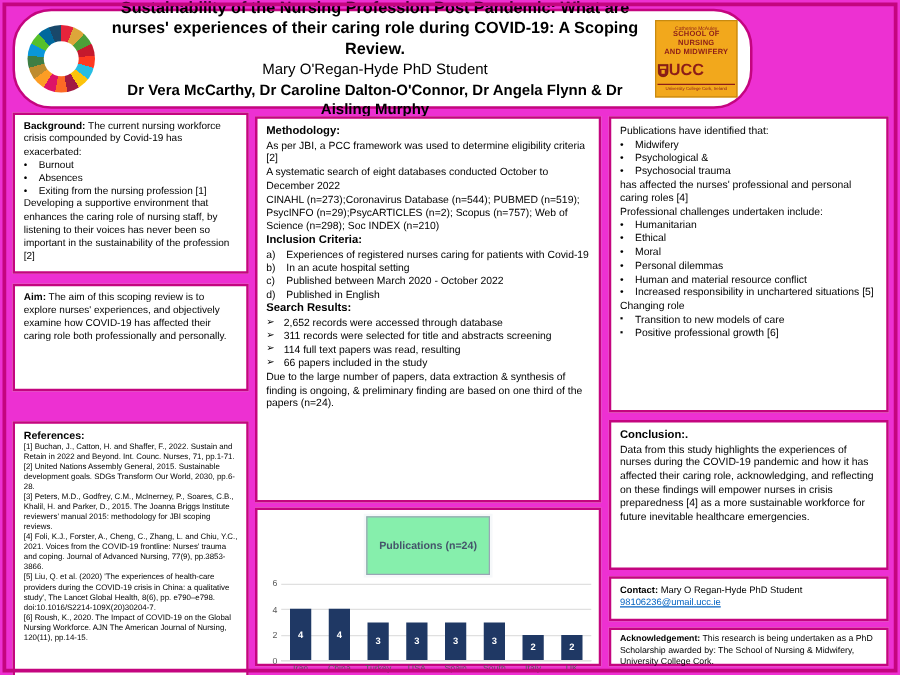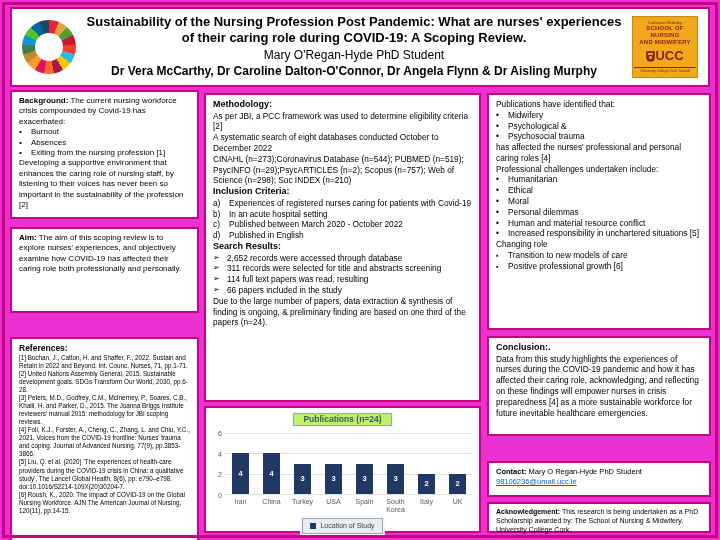--- a/index.html
+++ b/index.html
@@ -12,60 +12,60 @@
     width:720px;height:540px;position:relative;overflow:hidden;
     background:var(--pink);
     font-family:"Liberation Sans",sans-serif;color:#000;
   }
   .frame{position:absolute;inset:2px;border:3px solid var(--dark);pointer-events:none;z-index:5;}
   .box{
     position:absolute;background:#fff;border:2px solid var(--dark);
     padding:4px 7px;line-height:1.3;
   }
   
-  .title-box{left:10px;top:7px;width:700px;height:80px;display:flex;align-items:center;gap:8px;padding:3px 10px;}
+  .title-box{left:10px;top:7px;width:592px;height:80px;display:flex;align-items:center;gap:8px;padding:3px 10px;border-radius:31px;}
   .sdg-wheel{width:54px;height:54px;border-radius:50%;flex:0 0 auto;position:relative;
     background:conic-gradient(#E5243B 0 5.9%,#DDA63A 0 11.8%,#4C9F38 0 17.6%,#C5192D 0 23.5%,
       #FF3A21 0 29.4%,#26BDE2 0 35.3%,#FCC30B 0 41.2%,#A21942 0 47.1%,#FD6925 0 52.9%,
       #DD1367 0 58.8%,#FD9D24 0 64.7%,#BF8B2E 0 70.6%,#3F7E44 0 76.5%,#0A97D9 0 82.4%,
       #56C02B 0 88.2%,#00689D 0 94.1%,#19486A 0 100%);}
   .sdg-wheel::after{content:'';position:absolute;inset:13px;border-radius:50%;background:#fff;}
   .titles{flex:1;text-align:center;}
   .t1{font-weight:bold;font-size:13px;line-height:1.25;}
   .t2{font-weight:normal;font-size:12px;margin-top:1px;}
   .t3{font-weight:bold;font-size:12px;margin-top:1px;}
   .ucc-logo{flex:0 0 auto;width:66px;height:62px;background:var(--gold);border:1px solid #C88A10;
     text-align:center;color:var(--maroon);padding:2px 1px;display:flex;flex-direction:column;justify-content:center;}
   .ucc-tiny{font-size:4px;line-height:1.1;}
   .ucc-school{font-size:6px;font-weight:bold;line-height:1.15;letter-spacing:.2px;}
-  .ucc-main{font-size:13px;font-weight:bold;display:flex;align-items:center;justify-content:center;gap:0;margin-top:2px;}
+  .ucc-main{font-size:13px;font-weight:bold;display:flex;align-items:center;gap:0;margin-top:2px;}
   .ucc-main svg{display:block;}
   .ucc-tiny2{font-size:3.5px;line-height:1.2;margin-top:2px;border-top:1px solid var(--maroon);padding-top:1px;}
   
   .bg-box{left:10px;top:90px;width:189px;height:129px;font-size:8px;}
   .aim-box{left:10px;top:227px;width:189px;height:86px;font-size:8px;}
   .ref-box{left:10px;top:318px;width:189px;height:228px;font-size:6.3px;line-height:1.28;margin-top:19px;}
   .meth-box{left:204px;top:93px;width:277px;height:309px;font-size:8.3px;}
   .chart-box{left:204px;top:406px;width:277px;height:127px;padding:4px 6px;}
   .find-box{left:487px;top:93px;width:224px;height:237px;font-size:8.3px;}
-  .concl-box{left:487px;top:336px;width:224px;height:100px;font-size:8.3px;}
+  .concl-box{left:487px;top:336px;width:224px;height:120px;font-size:8.3px;}
   .contact-box{left:487px;top:461px;width:224px;height:36px;font-size:7.5px;}
   .ack-box{left:487px;top:502px;width:224px;height:31px;font-size:7px;line-height:1.25;}
   .hd{font-weight:bold;font-size:9px;}
   .hd-inline{font-weight:bold;}
   .ref-box .hd{font-size:8.5px;}
   .li{display:flex;gap:4px;}
   .li .mk{flex:0 0 8px;text-align:left;}
   .li .mk.sq{font-size:7px;padding-top:1px;}
   .li .mk.lab{flex:0 0 12px;}
   .li .mk.arr{flex:0 0 10px;font-size:8px;}
   a.email{color:var(--link);text-decoration:underline;}
   
-  .chart-title-chip{margin:1px auto 0;width:max-content;border:1px solid #9AA5B5;background:#bef264;
-    box-shadow:0 0 0 2px #F6F8FA;padding:0 9px;font-size:8.5px;font-weight:bold;color:#44546A;}
+  .chart-title-chip{margin:1px auto 0;width:max-content;border:1px solid #9AA5B5;background:#86efac;
+    box-shadow:0 0 0 2px #F6F8FA;padding:17px 9px;font-size:8.5px;font-weight:bold;color:#44546A;}
   .chart-body{display:flex;margin-top:7px;}
   .y-axis{position:relative;width:13px;height:62px;flex:0 0 auto;}
   .ytick{position:absolute;right:3px;font-size:7px;color:#595959;}
   .plot{position:relative;flex:1;height:62px;border-bottom:1px solid #BFBFBF;}
   .gridline{position:absolute;left:0;right:0;height:1px;background:#E0E0E0;}
   .cells{position:absolute;inset:0;display:flex;}
   .cell{flex:1;display:flex;align-items:flex-end;justify-content:center;}
   .bar{width:17px;background:var(--navy);display:flex;align-items:center;justify-content:center;}
   .bar span{color:#fff;font-size:7.5px;font-weight:bold;}
   .x-labels{display:flex;margin-left:13px;}

